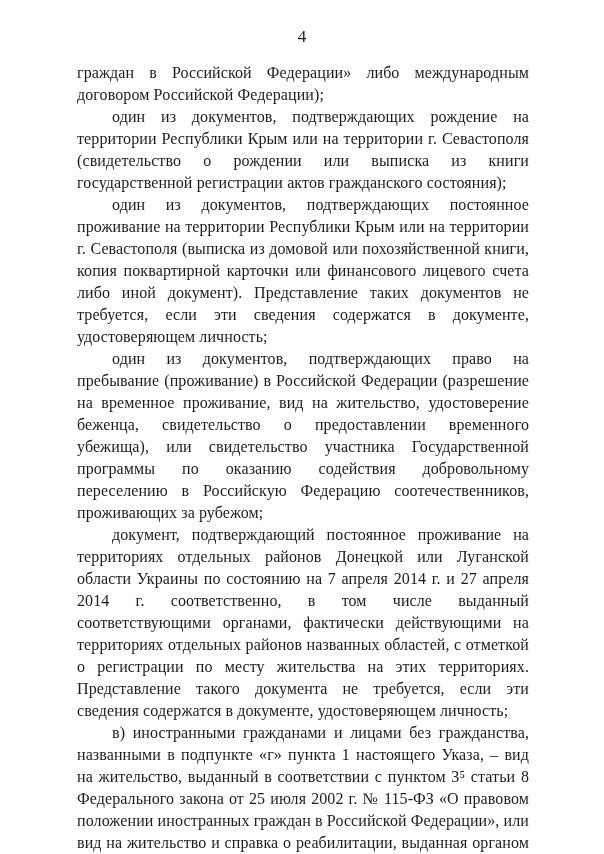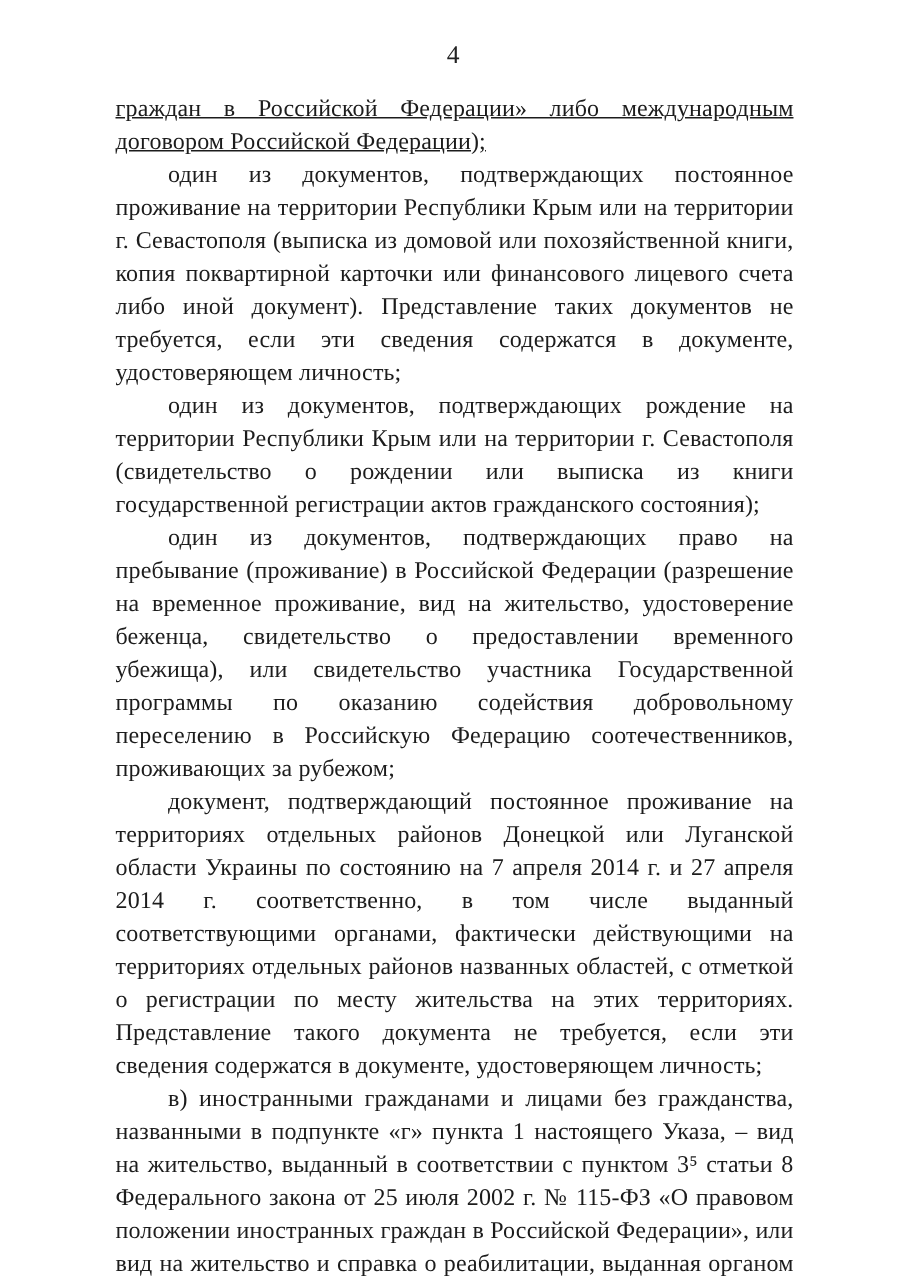--- a/index.html
+++ b/index.html
@@ -36,32 +36,31 @@
     text-align: justify;
     letter-spacing: 0.1px;
   }
   .para {
     margin: 0;
     padding: 0;
     text-indent: 35px;
   }
   .para.no-indent {
     text-indent: 0;
-    text-decoration: underline;
   }
 </style>
 </head>
 <body>
 
 <div class="page">
 
   <div class="page-number">4</div>
 
   <div class="body-text">
     <p class="para no-indent">граждан в Российской Федерации» либо международным договором Российской Федерации);</p>
+    <p class="para">один из документов, подтверждающих рождение на территории Республики Крым или на территории г. Севастополя (свидетельство о рождении или выписка из книги государственной регистрации актов гражданского состояния);</p>
     <p class="para">один из документов, подтверждающих постоянное проживание на территории Республики Крым или на территории г. Севастополя (выписка из домовой или похозяйственной книги, копия поквартирной карточки или финансового лицевого счета либо иной документ). Представление таких документов не требуется, если эти сведения содержатся в документе, удостоверяющем личность;</p>
-    <p class="para">один из документов, подтверждающих рождение на территории Республики Крым или на территории г. Севастополя (свидетельство о рождении или выписка из книги государственной регистрации актов гражданского состояния);</p>
     <p class="para">один из документов, подтверждающих право на пребывание (проживание) в Российской Федерации (разрешение на временное проживание, вид на жительство, удостоверение беженца, свидетельство о предоставлении временного убежища), или свидетельство участника Государственной программы по оказанию содействия добровольному переселению в Российскую Федерацию соотечественников, проживающих за рубежом;</p>
     <p class="para">документ, подтверждающий постоянное проживание на территориях отдельных районов Донецкой или Луганской области Украины по состоянию на 7 апреля 2014 г. и 27 апреля 2014 г. соответственно, в том числе выданный соответствующими органами, фактически действующими на территориях отдельных районов названных областей, с отметкой о регистрации по месту жительства на этих территориях. Представление такого документа не требуется, если эти сведения содержатся в документе, удостоверяющем личность;</p>
     <p class="para">в) иностранными гражданами и лицами без гражданства, названными в подпункте «г» пункта 1 настоящего Указа, – вид на жительство, выданный в соответствии с пунктом 3⁵ статьи 8 Федерального закона от 25 июля 2002 г. № 115-ФЗ «О правовом положении иностранных граждан в Российской Федерации», или вид на жительство и справка о реабилитации, выданная органом внутренних дел, органом прокуратуры Российской Федерации или судом;</p>
   </div>
 
 </div>
 
 </body></html>

